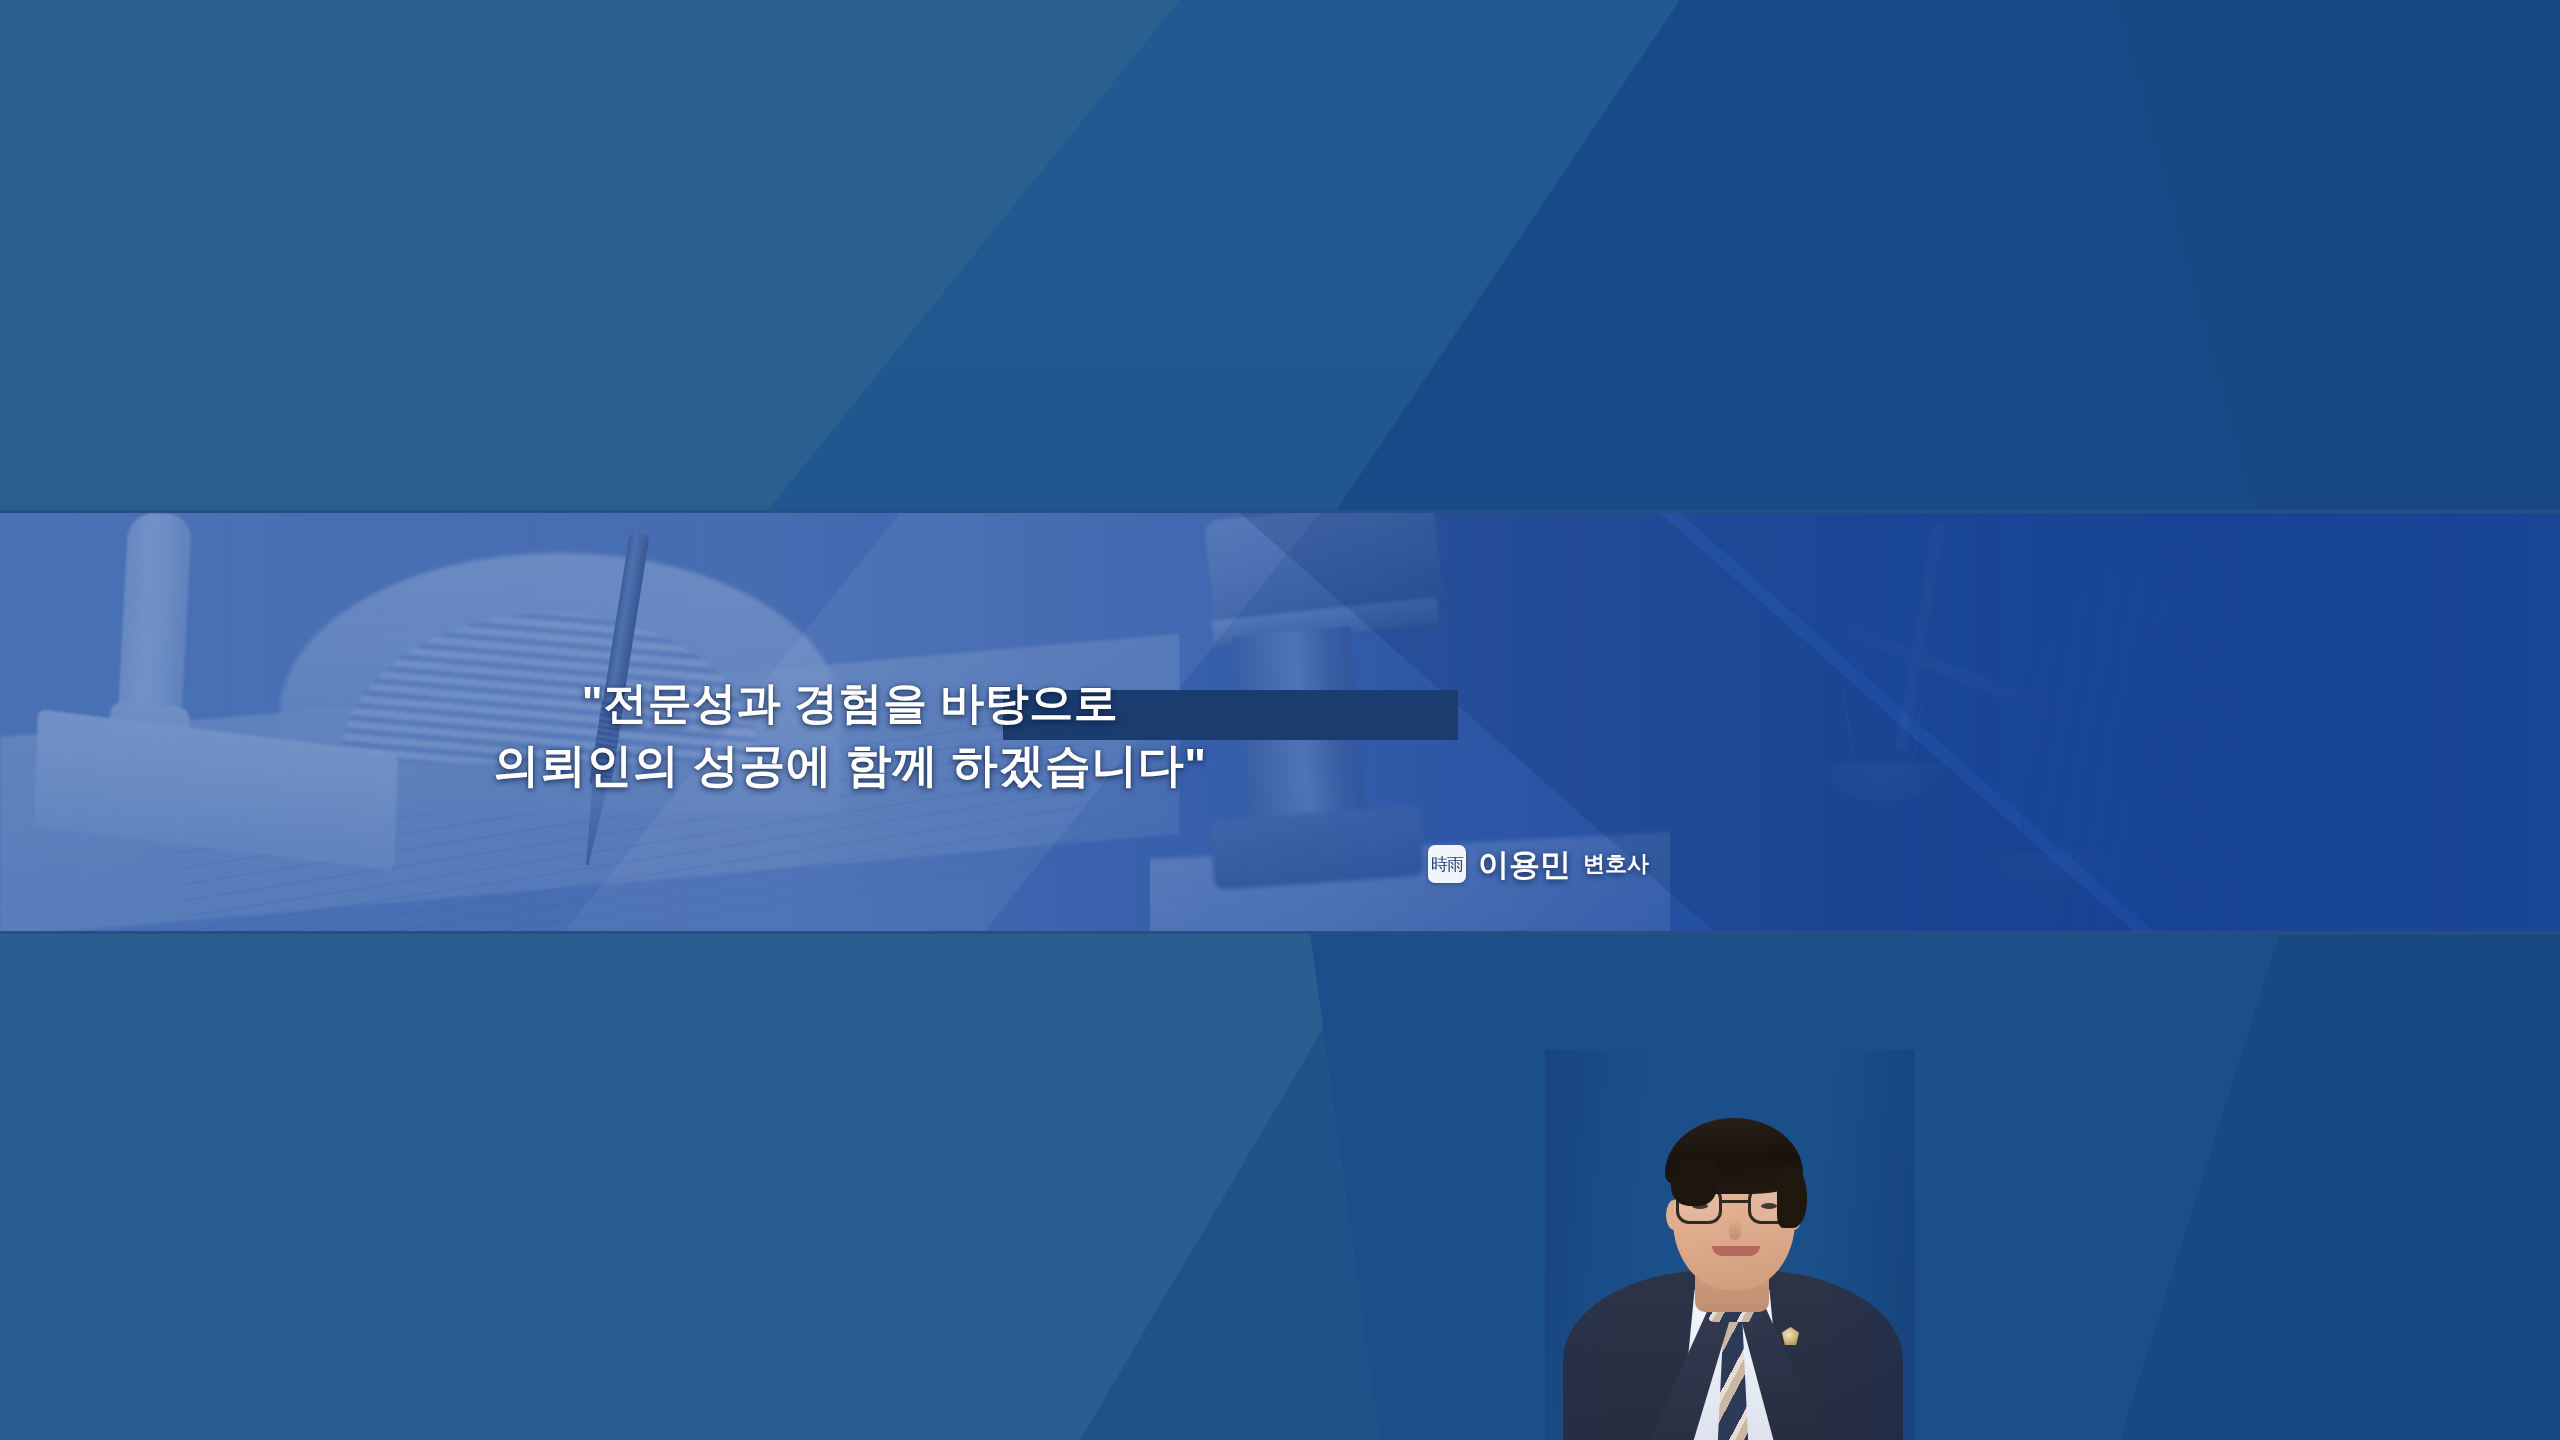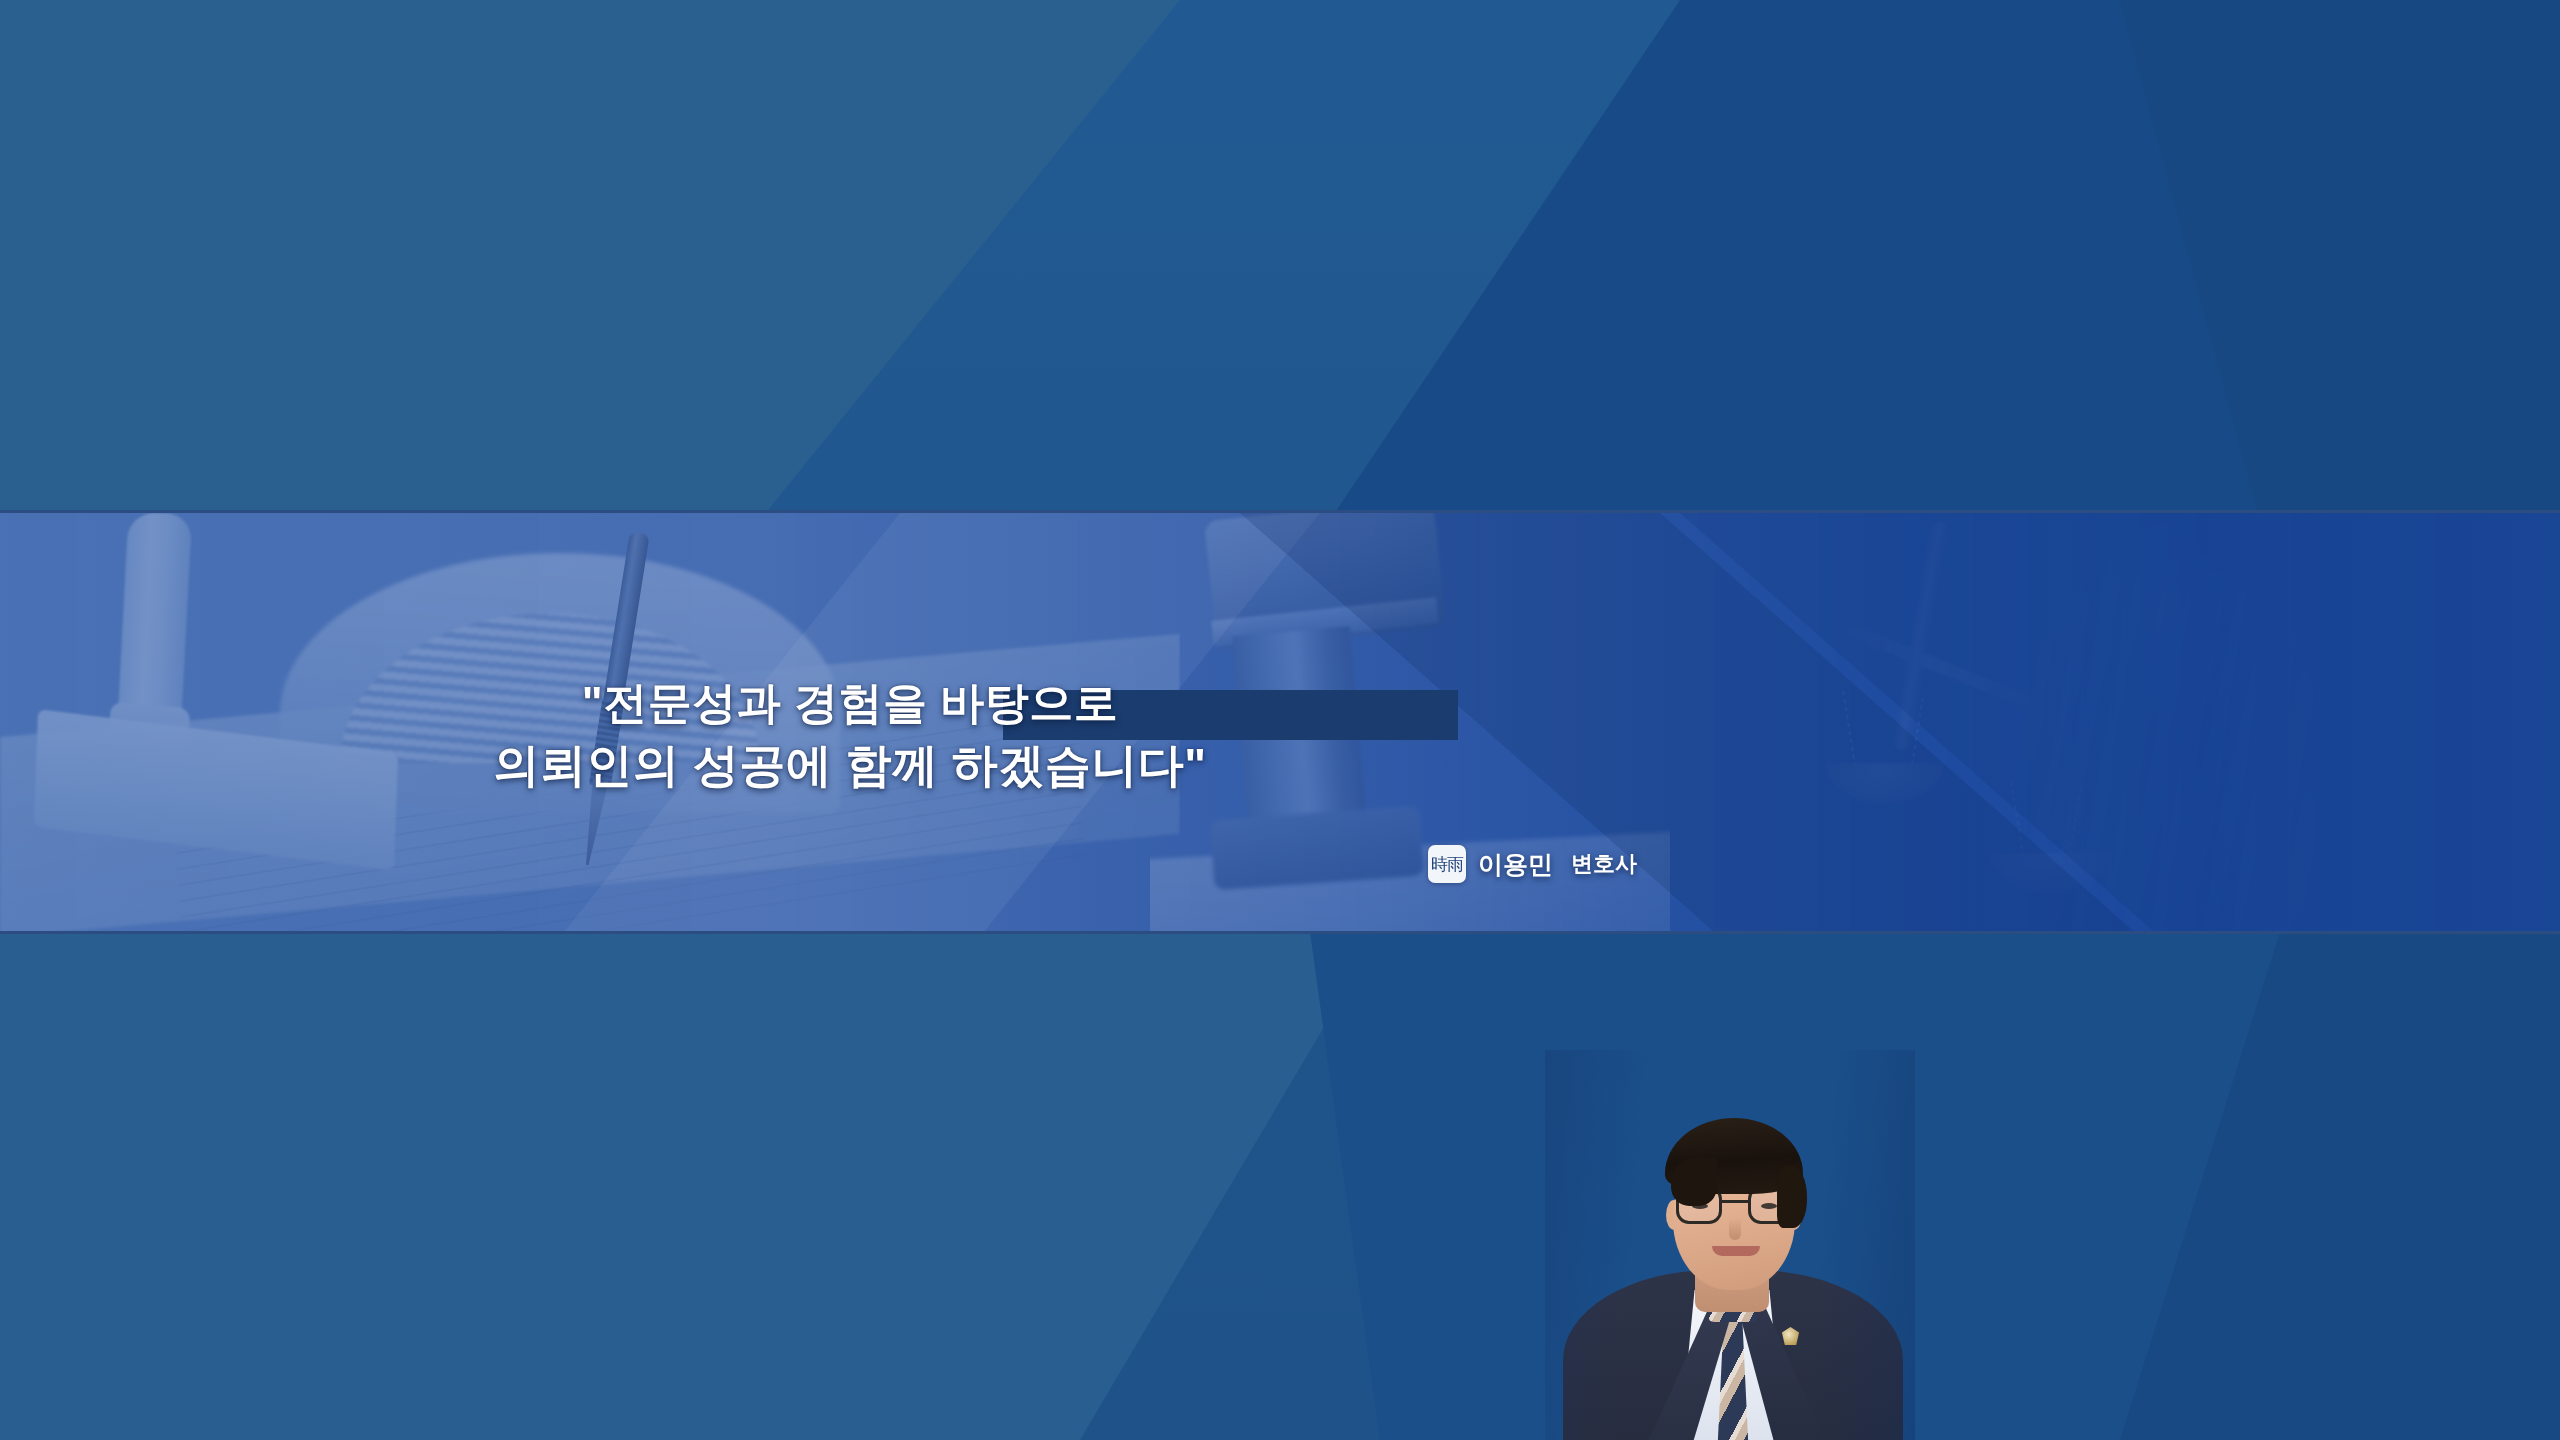--- a/index.html
+++ b/index.html
@@ -398,26 +398,26 @@
     background:#f2f5fa;
     display:flex; align-items:center; justify-content:center;
     box-shadow:0 1px 4px rgba(10,25,60,.4);
   }
   .sign-logo span{
     font-family:"DejaVu Sans", sans-serif;
     font-size:17px; font-weight:400; color:#21427a; line-height:1;
     letter-spacing:-1px;
   }
   .sign-name{
-    font-size:25px; font-weight:700; color:#ffffff; line-height:1;
+    font-size:31px; font-weight:700; color:#ffffff; line-height:1;
     text-shadow:0 2px 6px rgba(10,25,60,.8);
   }
   .sign-role{
     font-size:22px; font-weight:700; color:#ffffff; line-height:1;
-    margin-left:6px; text-shadow:0 2px 6px rgba(10,25,60,.8);
+    text-shadow:0 2px 6px rgba(10,25,60,.8);
   }
 </style>
 </head>
 <body>
 
 <div class="stage">
 
   <div class="bg-base"></div>
   <div class="wedge-left-top"></div>
   <div class="wedge-right-top"></div>

